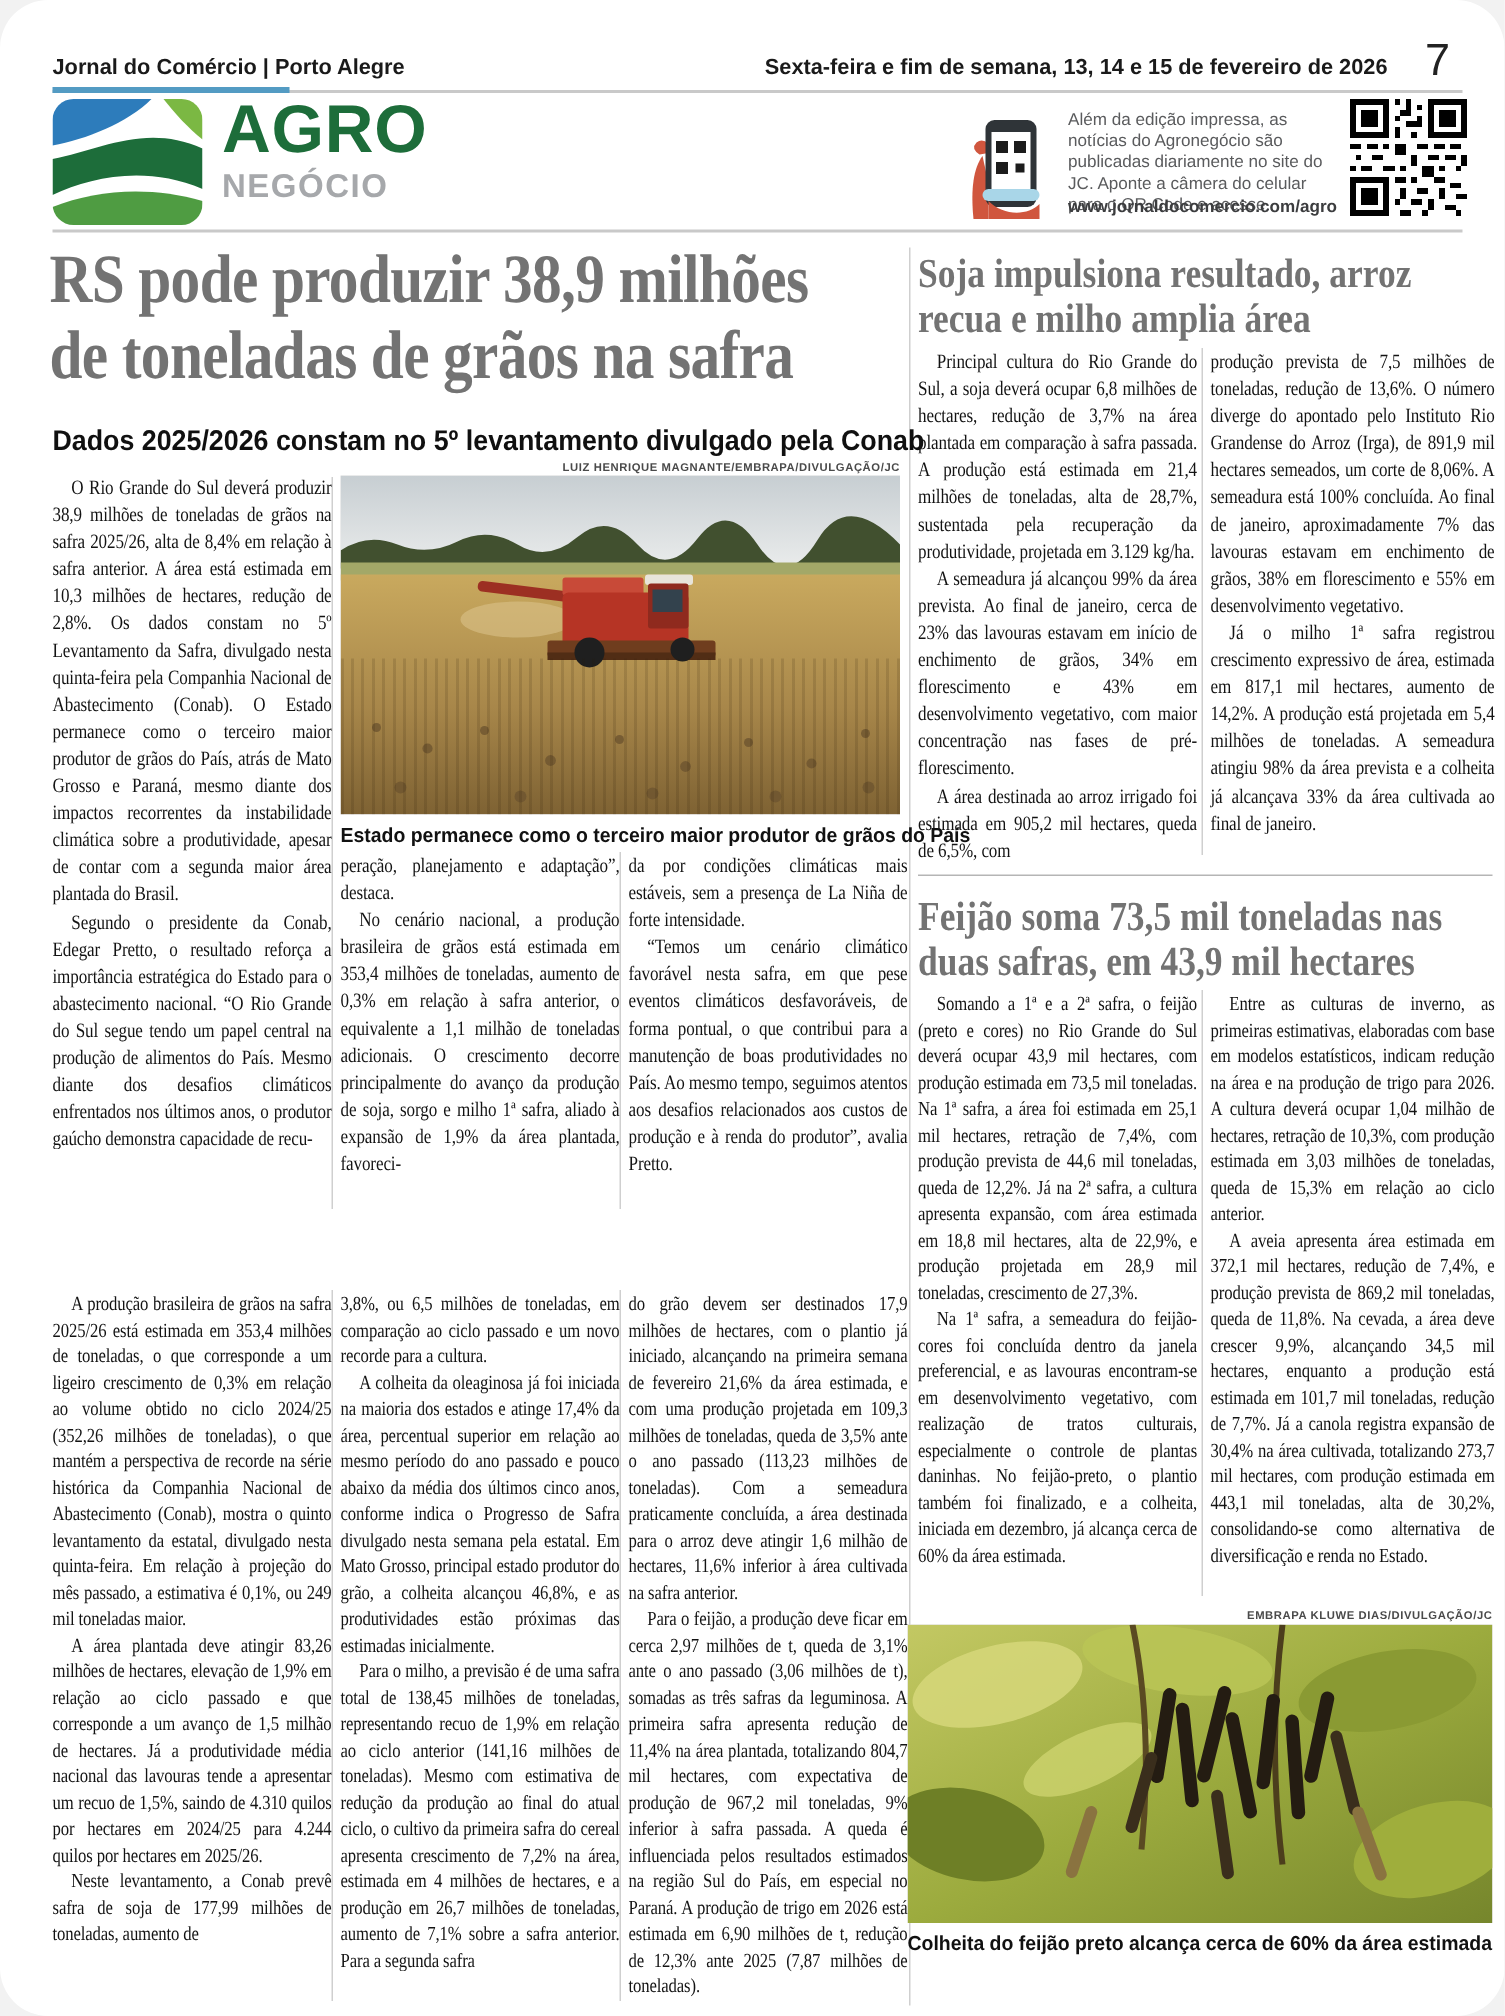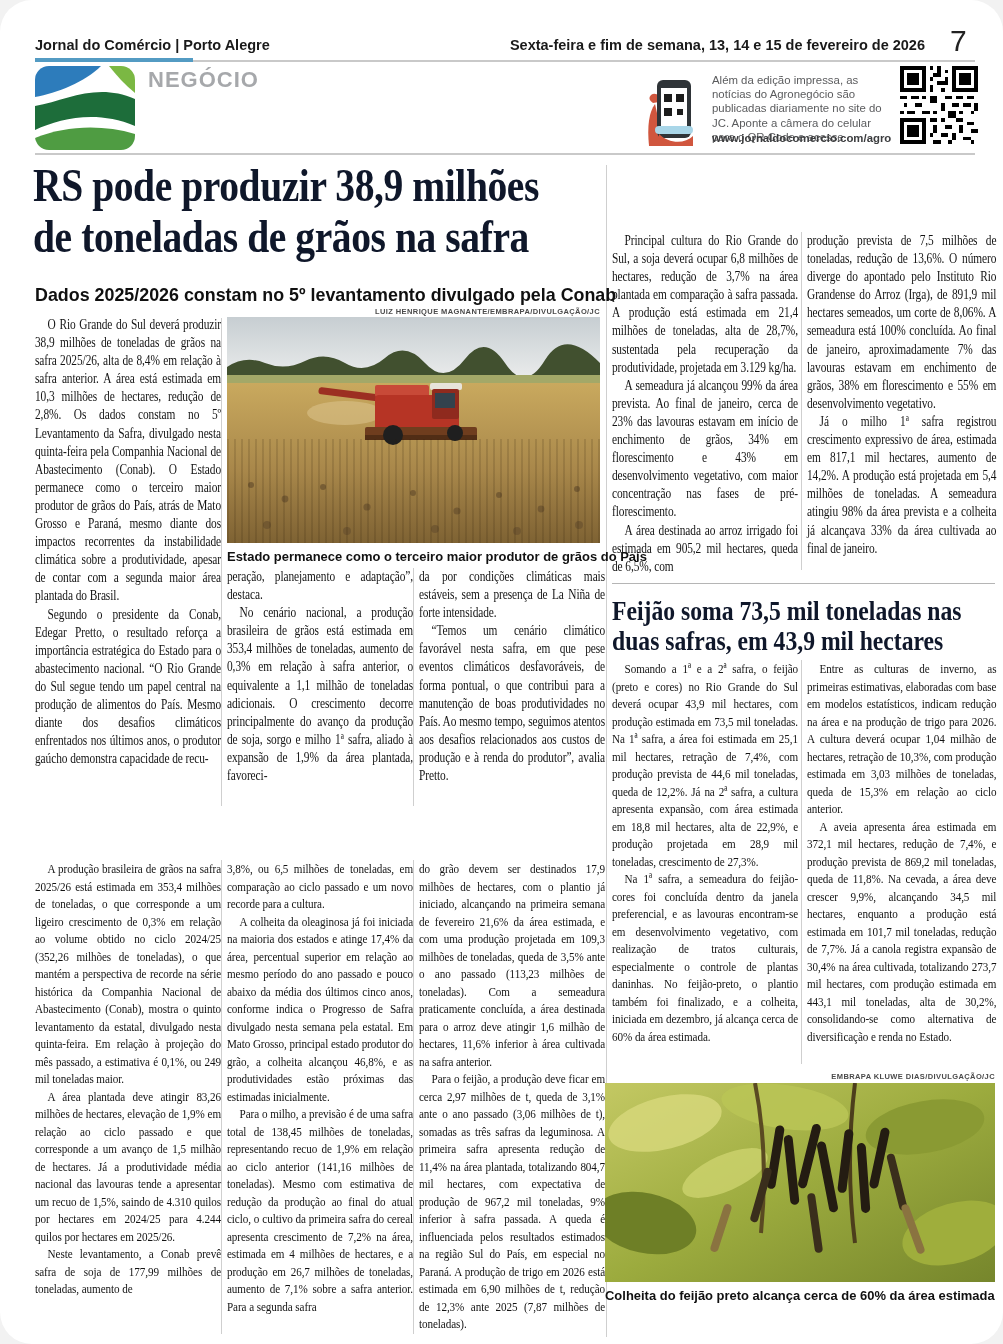--- a/index.html
+++ b/index.html
@@ -12,21 +12,21 @@
   .rule{background:#c9c9c9;}
   .blue-tab{background:#539bc3;}
   
   .agro{font-family:"Liberation Sans",sans-serif;font-weight:bold;font-size:45px;line-height:44px;
         color:#1d6d3a;letter-spacing:.5px;}
   .negocio{font-family:"Liberation Sans",sans-serif;font-weight:bold;font-size:22px;line-height:32px;
         color:#a6a8ab;letter-spacing:1px;}
   .promo{font-family:"Liberation Sans",sans-serif;font-size:11.4px;line-height:14.2px;color:#5a5b5d;}
   .promo-url{font-weight:bold;color:#3c3d3f;margin-top:1px;}
   
-  .hl{font-weight:bold;color:#0f172a;}
+  .hl{font-weight:bold;color:#737373;}
   .hl .ln{display:block;white-space:nowrap;transform:scaleX(.86);transform-origin:0 50%;}
   .hl1{font-size:46px;line-height:51px;letter-spacing:-.5px;}
   .hl2{font-size:27.5px;line-height:30px;}
   .hl3{font-size:30px;line-height:34px;}
   .hl3 .ln{transform:scaleX(.74);}
   .deck{font-family:"Liberation Sans",sans-serif;font-weight:bold;font-size:19px;color:#101010;
         white-space:nowrap;transform:scaleX(.94);transform-origin:0 50%;}
   
   .tcol{transform:scaleX(.838);transform-origin:0 0;text-align:justify;color:#131313;
         letter-spacing:-.1px;width:222px;}
@@ -67,20 +67,21 @@
       <g clip-path="url(#lc)">
         <rect width="100" height="84" fill="#ffffff"></rect>
         <path d="M0,0 H66 C50,16 22,27 0,31 Z" fill="#2d7cbb"></path>
         <path d="M74,0 H100 V27 C90,19 82,10 74,0 Z" fill="#7bb843"></path>
         <path d="M0,40 C32,34 62,16 100,33 V60 C62,44 26,52 0,64 Z" fill="#1d6d3a"></path>
         <path d="M0,72 C30,60 66,58 100,68 V84 H0 Z" fill="#4f9c42"></path>
       </g>
     </svg>
   </div>
   <div class="abs" style="left:148px;top:64px;">
+    <div class="agro">AGRO</div>
     <div class="negocio">NEGÓCIO</div>
   </div>
 
   <div class="abs" style="left:645px;top:70px;width:58px;height:76px;">
     <svg width="58" height="76" viewBox="0 0 58 76">
       <path d="M4,76 C2,56 4,42 10,34 L14,52 L14,76 Z" fill="#d0563e"></path>
       <path d="M8,33 q-6,-4 -2,-8 q4,-3 8,1 l6,5 z" fill="#d0563e"></path>
       <rect x="12" y="10" width="34" height="58" rx="6" fill="#2f3438"></rect>
       <rect x="16" y="18" width="26" height="40" fill="#ffffff"></rect>
       <g fill="#1c1c1c">
@@ -226,20 +227,24 @@
 
   <div class="abs tcol sz-a" style="left:227px;top:568px;">
       <p class="cont">peração, planejamento e adaptação”, destaca.</p>
       <p>No cenário nacional, a produção brasileira de grãos está estimada em 353,4 milhões de toneladas, aumento de 0,3% em relação à safra anterior, o equivalente a 1,1 milhão de toneladas adicionais. O crescimento decorre principalmente do avanço da produção de soja, sorgo e milho 1ª safra, aliado à expansão de 1,9% da área plantada, favoreci-</p>
     </div>
   <div class="abs tcol sz-a" style="left:419px;top:568px;">
       <p class="cont">da por condições climáticas mais estáveis, sem a presença de La Niña de forte intensidade.</p>
       <p>“Temos um cenário climático favorável nesta safra, em que pese eventos climáticos desfavoráveis, de forma pontual, o que contribui para a manutenção de boas produtividades no País. Ao mesmo tempo, seguimos atentos aos desafios relacionados aos custos de produção e à renda do produtor”, avalia Pretto.</p>
     </div>
 
+  <div class="abs hl hl2" style="left:612px;top:167px;">
+    <span class="ln">Soja impulsiona resultado, arroz</span>
+    <span class="ln">recua e milho amplia área</span>
+  </div>
   <div class="abs tcol sz-a" style="left:612px;top:232px;">
       <p>Principal cultura do Rio Grande do Sul, a soja deverá ocupar 6,8 milhões de hectares, redução de 3,7% na área plantada em comparação à safra passada. A produção está estimada em 21,4 milhões de toneladas, alta de 28,7%, sustentada pela recuperação da produtividade, projetada em 3.129 kg/ha.</p>
       <p>A semeadura já alcançou 99% da área prevista. Ao final de janeiro, cerca de 23% das lavouras estavam em início de enchimento de grãos, 34% em florescimento e 43% em desenvolvimento vegetativo, com maior concentração nas fases de pré-florescimento.</p>
       <p>A área destinada ao arroz irrigado foi estimada em 905,2 mil hectares, queda de 6,5%, com</p>
     </div>
   <div class="abs tcol sz-a w-wide" style="left:807px;top:232px;">
       <p class="cont">produção prevista de 7,5 milhões de toneladas, redução de 13,6%. O número diverge do apontado pelo Instituto Rio Grandense do Arroz (Irga), de 891,9 mil hectares semeados, um corte de 8,06%. A semeadura está 100% concluída. Ao final de janeiro, aproximadamente 7% das lavouras estavam em enchimento de grãos, 38% em florescimento e 55% em desenvolvimento vegetativo.</p>
       <p>Já o milho 1ª safra registrou crescimento expressivo de área, estimada em 817,1 mil hectares, aumento de 14,2%. A produção está projetada em 5,4 milhões de toneladas. A semeadura atingiu 98% da área prevista e a colheita já alcançava 33% da área cultivada ao final de janeiro.</p>
     </div>
 

